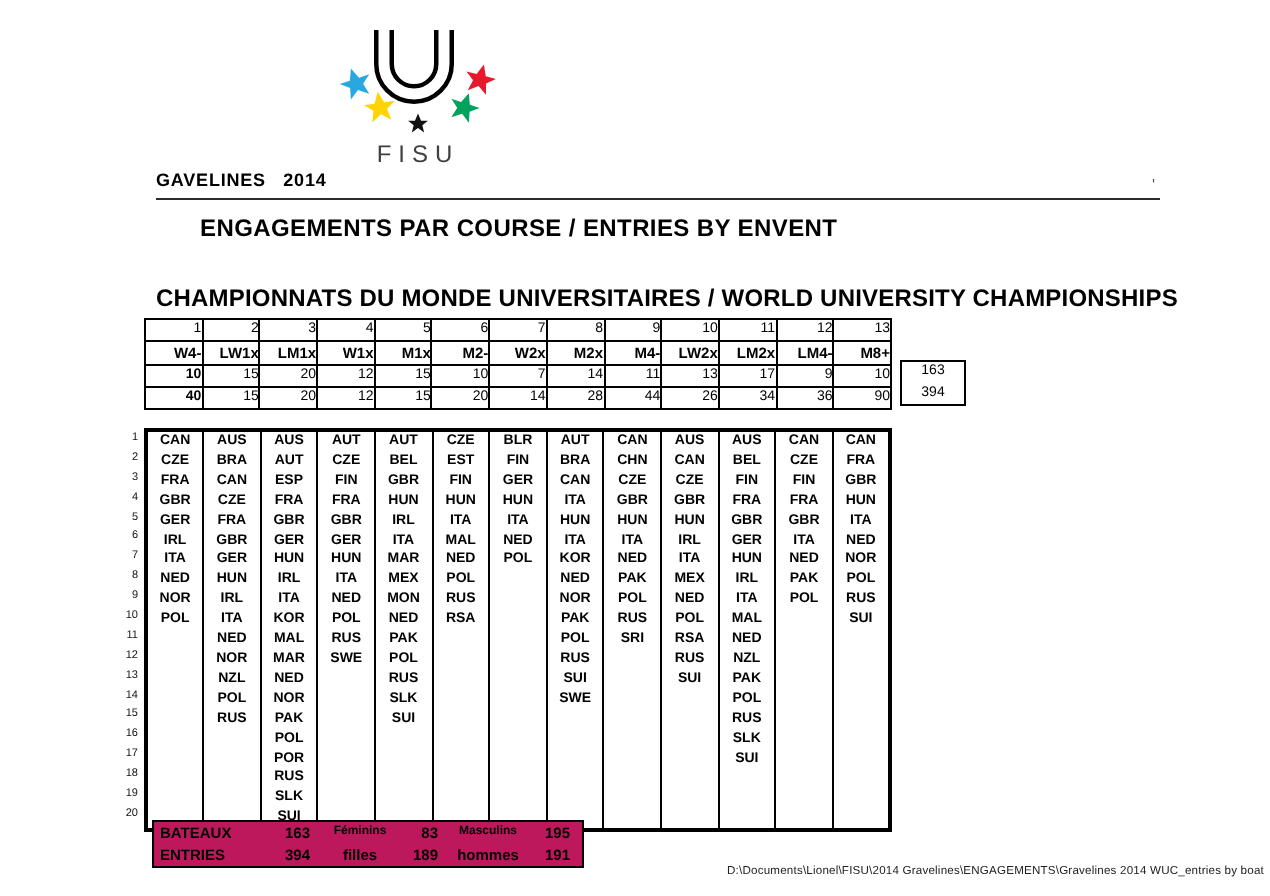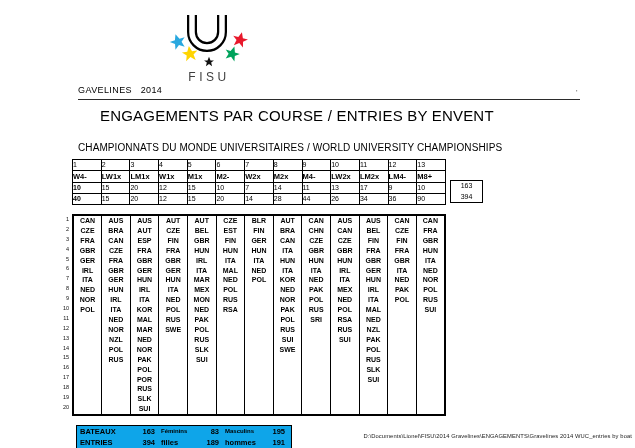--- a/index.html
+++ b/index.html
@@ -4,57 +4,57 @@
 <style>
   html,body{margin:0;padding:0}
   body{width:635px;height:448px;background:#ffffff;position:relative;overflow:hidden;
        font-family:"Liberation Sans","DejaVu Sans",sans-serif;color:#000}
   .abs{position:absolute}
 
   
   #logo{left:157px;top:6px;width:100px;height:82px}
 
   
-  #event-name{left:78px;top:85px;font-size:9px;font-weight:normal;white-space:pre;letter-spacing:.4px}
+  #event-name{left:78px;top:85px;font-size:9px;font-weight:bold;white-space:pre;letter-spacing:.4px}
   #rule{left:78px;top:99px;width:502px;height:1px;background:#2b2b2b}
   #stray-tick{left:576px;top:88px;font-size:8px;color:#555}
-  #page-title{left:100px;top:107px;font-size:15px;font-weight:normal;letter-spacing:.2px}
-  #subtitle{left:78px;top:142px;font-size:10px;font-weight:normal;letter-spacing:.1px}
+  #page-title{left:100px;top:107px;font-size:12px;font-weight:bold;letter-spacing:.2px}
+  #subtitle{left:78px;top:142px;font-size:12px;font-weight:bold;letter-spacing:.1px}
 
   
   #events-table{left:72px;top:159px;border-collapse:collapse;table-layout:fixed;width:374px;
                 border:1.5px solid #000}
-  #events-table td{border:1px solid #000;text-align:left;font-size:7px;height:10px;
+  #events-table td{border:1px solid #000;text-align:right;font-size:7px;height:10px;
                    padding:0;line-height:10px;overflow:hidden}
   #events-table tr.cls-row td{font-weight:bold;font-size:7.5px;border-top:1.6px solid #000;border-bottom:1.6px solid #000;height:11px;line-height:11px}
   #events-table td.bold-first{font-weight:bold}
 
   
   #totals-box{left:450px;top:180px;width:31px;border:1.6px solid #000;background:#fff}
   #totals-box div{height:10.5px;line-height:10.5px;font-size:7px;text-align:center}
 
   
   #row-numbers{left:56px;top:215px;width:13px;text-align:right}
   #row-numbers div{height:9.9px;line-height:9.9px;font-size:5.5px;color:#111}
 
   
   #entries-table{left:72px;top:214px;border-collapse:collapse;table-layout:fixed;width:374px;
                  border:2px solid #000}
   #entries-table td{border-left:1px solid #000;border-right:1px solid #000;border-top:0;border-bottom:0;
                     font-size:7px;font-weight:bold;text-align:center;height:9.9px;line-height:9.9px;
                     padding:0;overflow:hidden}
 
   
-  #summary-table{left:76px;top:425px;border:1.7px solid #000;display:grid;
+  #summary-table{left:76px;top:410px;border:1.7px solid #000;display:grid;
                  grid-template-columns:54px 30px 38px 26px 38px 28px;
-                 font-size:7.5px;font-weight:bold;background:#0ea5e9}
+                 font-size:7.5px;font-weight:bold;background:#be185d}
   #summary-table .cell{height:11px;line-height:11px;overflow:hidden}
   #summary-table .lab{padding-left:3px;text-align:left}
   #summary-table .num{text-align:right;padding-right:6px}
-  #summary-table .gen{}
+  #summary-table .gen{text-align:center}
   #summary-table .small{font-size:6px}
 
   
   #footer-path{right:3px;top:433px;font-size:5.8px;color:#222;letter-spacing:.1px}
 </style>
 </head>
 <body>
 
 <svg id="logo" class="abs" viewBox="0 0 100 82">
   <defs>

